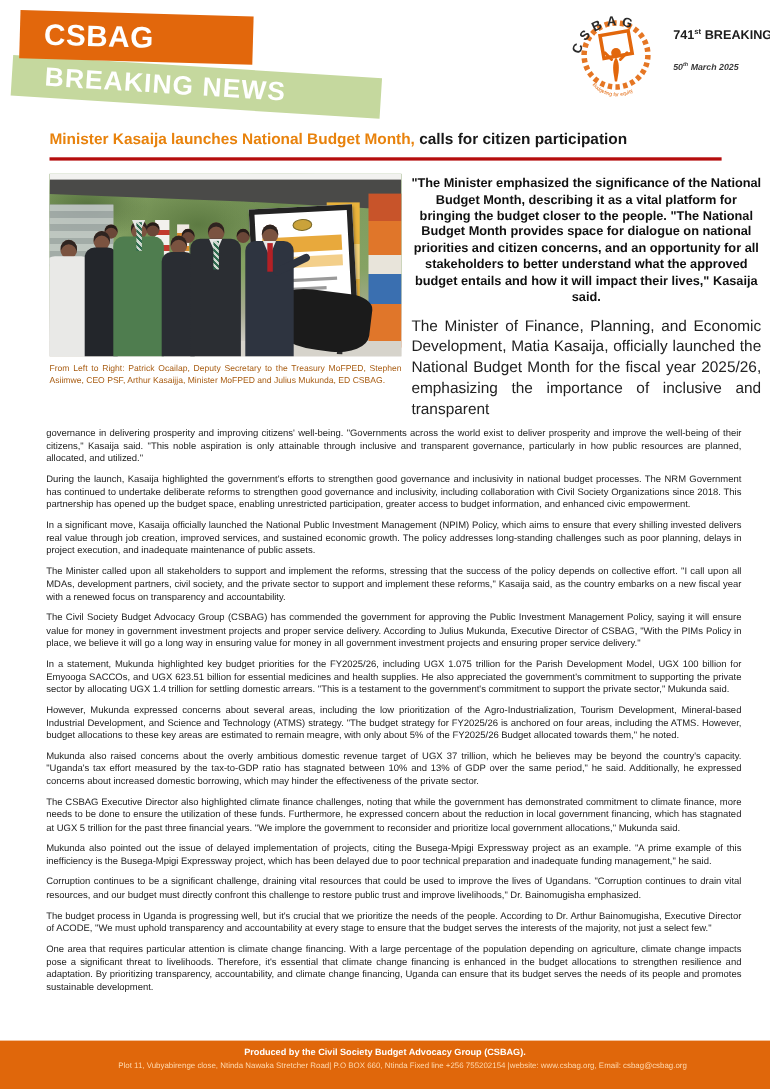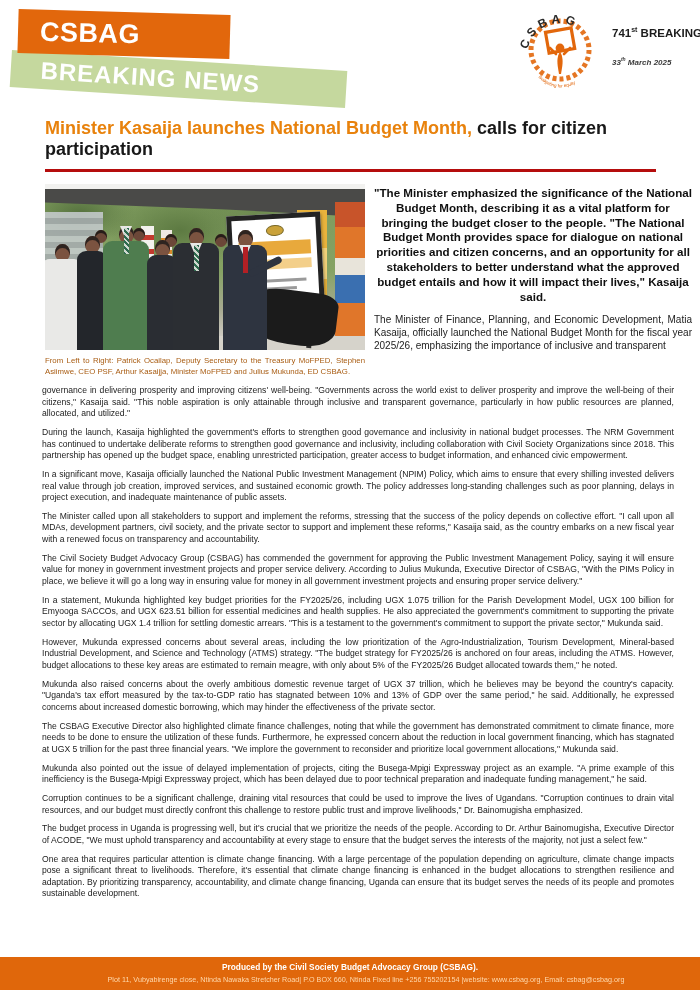--- a/index.html
+++ b/index.html
@@ -17,21 +17,21 @@
             padding-left:30px;box-sizing:border-box;z-index:1;}
   .breaking .txt{color:#fff;font-size:24px;font-weight:bold;letter-spacing:1px;}
   .logo-wrap{position:absolute;left:514px;top:4px;width:92px;height:96px;}
   .edition{position:absolute;left:612px;top:26px;}
   .ed-line{font-size:11.5px;font-weight:bold;color:#1d1d1d;white-space:nowrap;}
   .ed-line sup{font-size:7px;}
   .ed-date{margin-top:17px;font-size:8px;font-weight:bold;font-style:italic;color:#3a3a3a;white-space:nowrap;}
   .ed-date sup{font-size:5px;}
 
   
-  .headline{margin:14px 20px 0 45px;font-size:18px;font-weight:bold;color:#181818;}
+  .headline{margin:14px 20px 0 45px;font-size:14px;font-weight:bold;color:#181818;}
   .headline .hl{color:#e8820c;}
   .rule{margin:9px 44px 0 45px;height:3px;background:#b50d0d;}
 
   
   .art-row{display:flex;margin:12px 8px 0 45px;gap:9px;}
   .photo-col{flex:0 0 320px;width:320px;}
   .photo{position:relative;width:320px;height:166px;overflow:hidden;
          background:linear-gradient(180deg,#7d9a5d 0%,#85a263 52%,#a8ab92 76%,#cfccc4 92%,#d8d5cd 100%);}
   .ph-topwhite{position:absolute;left:0;top:0;right:0;height:6px;background:#f2f2f0;}
   .ph-tent{position:absolute;left:0;top:5px;right:0;height:28px;background:#4a4a48;
@@ -82,28 +82,28 @@
   .tie.green{background:repeating-linear-gradient(45deg,#2f6b4f 0 2px,#cfd8cf 2px 4px);}
   .tie.red{background:#b32025;}
   .shirt{position:absolute;left:50%;top:0;width:12px;height:14px;margin-left:-6px;background:#e8e8e6;
          clip-path:polygon(0 0,100% 0,50% 100%);}
   .arm{position:absolute;left:26px;top:26px;width:36px;height:7px;background:#2e3440;border-radius:4px;
        transform:rotate(-26deg);transform-origin:left center;z-index:3;}
   .caption{margin-top:5px;width:320px;font-size:7.8px;line-height:1.42;color:#a85c12;text-align:justify;}
 
   .quote-col{flex:1;min-width:0;}
   .pull-quote{margin-top:2px;font-size:11.6px;font-weight:bold;color:#101010;text-align:center;line-height:1.28;}
-  .lead{margin-top:8px;font-size:10px;line-height:1.34;color:#222;text-align:justify;}
+  .lead{margin-top:8px;font-size:14px;line-height:1.34;color:#222;text-align:justify;}
 
   
   .article{margin:8px 26px 0 42px;}
   .article p{margin:0 0 7.4px 0;font-size:8.6px;line-height:1.34;color:#222;text-align:justify;}
 
   
-  .footer{position:absolute;left:0;right:0;bottom:0;height:33px;background:#e0670b;
+  .footer{position:absolute;left:0;right:0;bottom:0;height:44px;background:#e0670b;
           text-align:center;padding-top:5px;box-sizing:border-box;}
   .f1{font-size:8.3px;font-weight:bold;color:#ffffff;}
   .f2{font-size:7.2px;color:#ffd9ad;margin-top:3px;margin-left:32px;}
 </style>
 </head>
 <body>
 
 <div class="page">
 
   <div class="masthead">
@@ -129,21 +129,21 @@
           <textPath href="#arcTop" startOffset="6%">CSBAG</textPath>
         </text>
         <text font-size="4.6" fill="#e2670c" font-family="Liberation Sans, sans-serif">
           <textPath href="#arcBot" startOffset="12%">Budgeting for equity</textPath>
         </text>
       </svg>
     </div>
 
     <div class="edition">
       <div class="ed-line"><span>741</span><sup>st</sup><span> BREAKING</span></div>
-      <div class="ed-date"><span>33</span><sup>th</sup><span> March 2025</span></div>
+      <div class="ed-date"><span>50</span><sup>th</sup><span> March 2025</span></div>
     </div>
   </div>
 
   <div class="headline">
     <span class="hl">Minister Kasaija launches National Budget Month,</span><span> calls for citizen participation</span>
   </div>
   <div class="rule"></div>
 
   <div class="art-row">
     <div class="photo-col">

